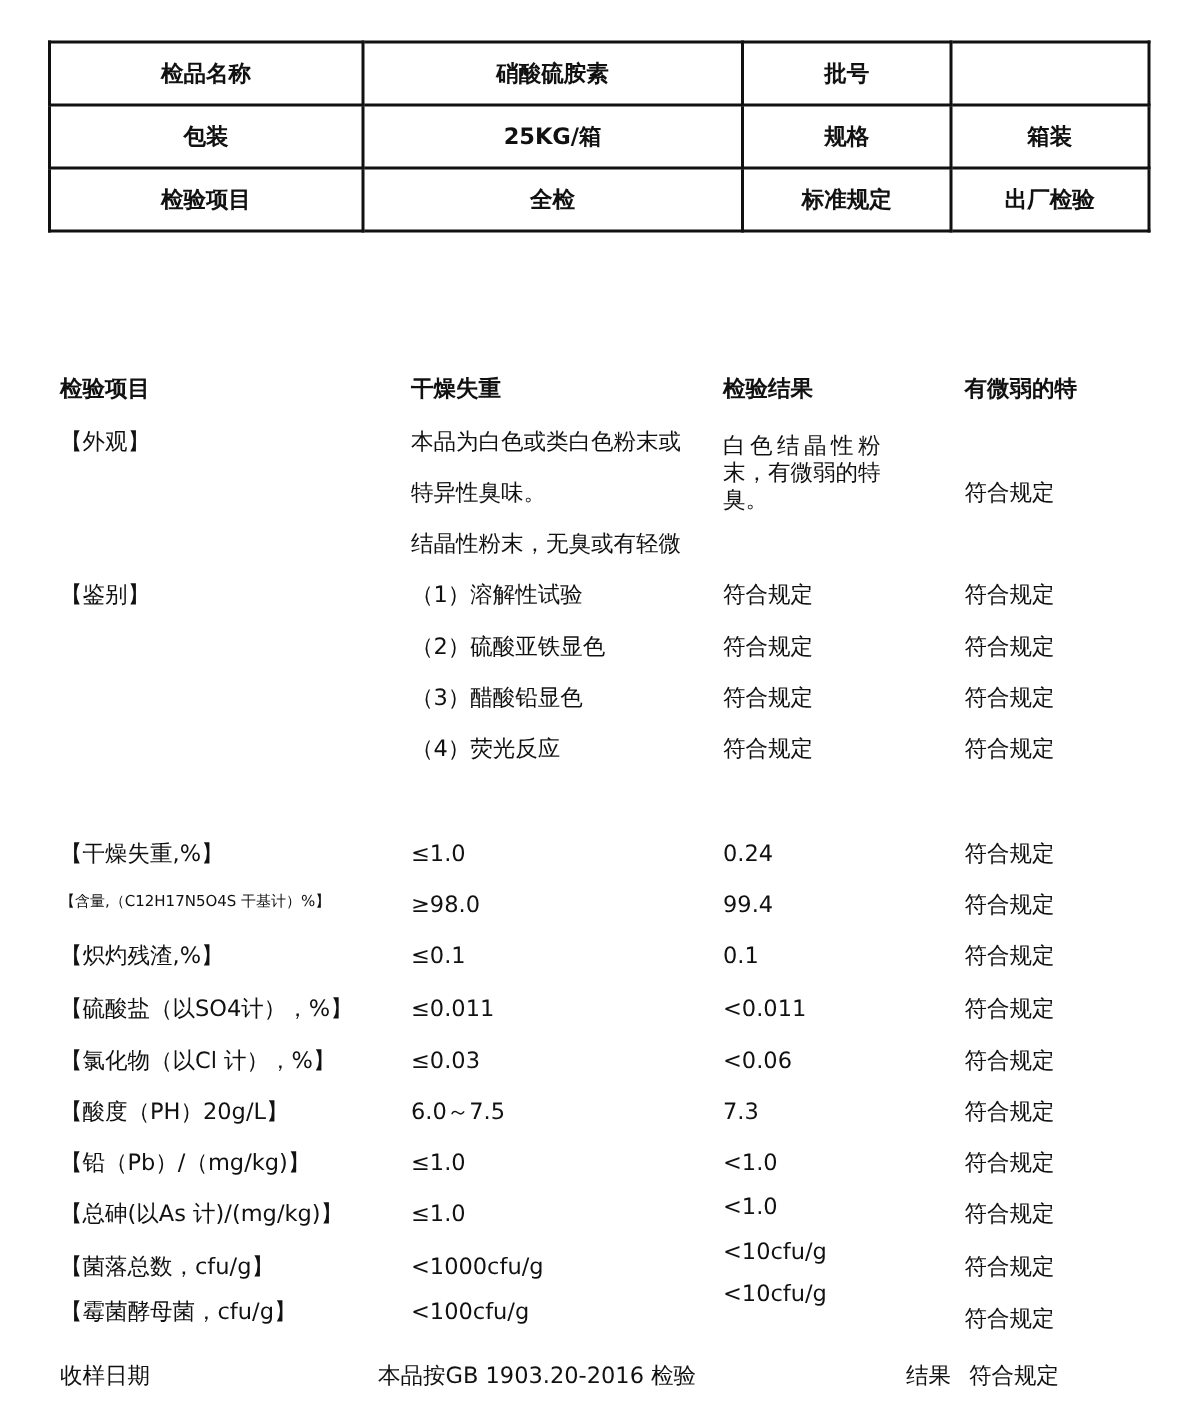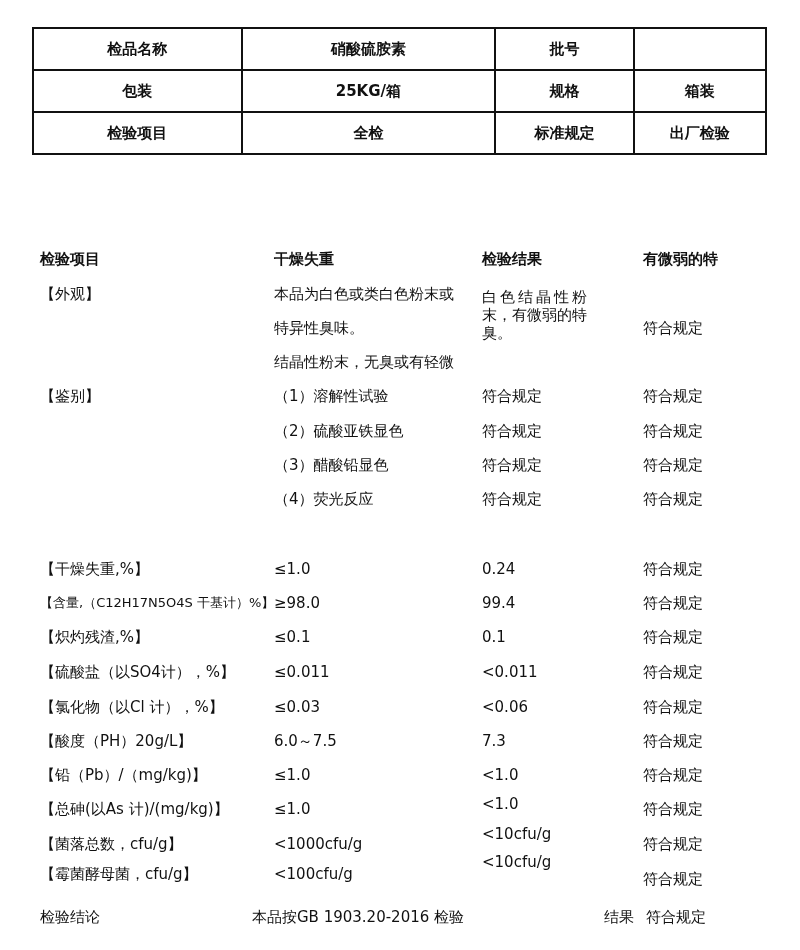--- a/index.html
+++ b/index.html
@@ -104,21 +104,21 @@
   <span class="cell x4">符合规定</span>
 </div>
 
 <div class="row" style="top:560px;">
   <span class="cell x1">【干燥失重,%】</span>
   <span class="cell x2">≤1.0</span>
   <span class="cell x3">0.24</span>
   <span class="cell x4">符合规定</span>
 </div>
 <div class="row" style="top:594px;">
-  <span class="cell x1" style="font-size:13px;">【含量,（C12H17N5O4S 干基计）%】</span>
+  <span class="cell x1" style="font-size:10px;">【含量,（C12H17N5O4S 干基计）%】</span>
   <span class="cell x2">≥98.0</span>
   <span class="cell x3">99.4</span>
   <span class="cell x4">符合规定</span>
 </div>
 <div class="row" style="top:628px;">
   <span class="cell x1">【炽灼残渣,%】</span>
   <span class="cell x2">≤0.1</span>
   <span class="cell x3">0.1</span>
   <span class="cell x4">符合规定</span>
 </div>
@@ -159,17 +159,17 @@
   <span class="cell x4">符合规定</span>
 </div>
 <div class="row" style="top:865px;">
   <span class="cell x1">【霉菌酵母菌，cfu/g】</span>
   <span class="cell x2">&lt;100cfu/g</span>
   <span class="cell x3" style="top:-12px;">&lt;10cfu/g</span>
   <span class="cell x4" style="top:5px;">符合规定</span>
 </div>
 
 <div class="row" style="top:908px;">
-  <span class="cell" style="left:40px;">检验结论</span>
+  <span class="cell" style="left:40px;">收样日期</span>
   <span class="cell" style="left:252px;">本品按GB 1903.20-2016 检验</span>
   <span class="cell" style="left:604px;">结果</span>
   <span class="cell" style="left:646px;">符合规定</span>
 </div>
 
 </body></html>

